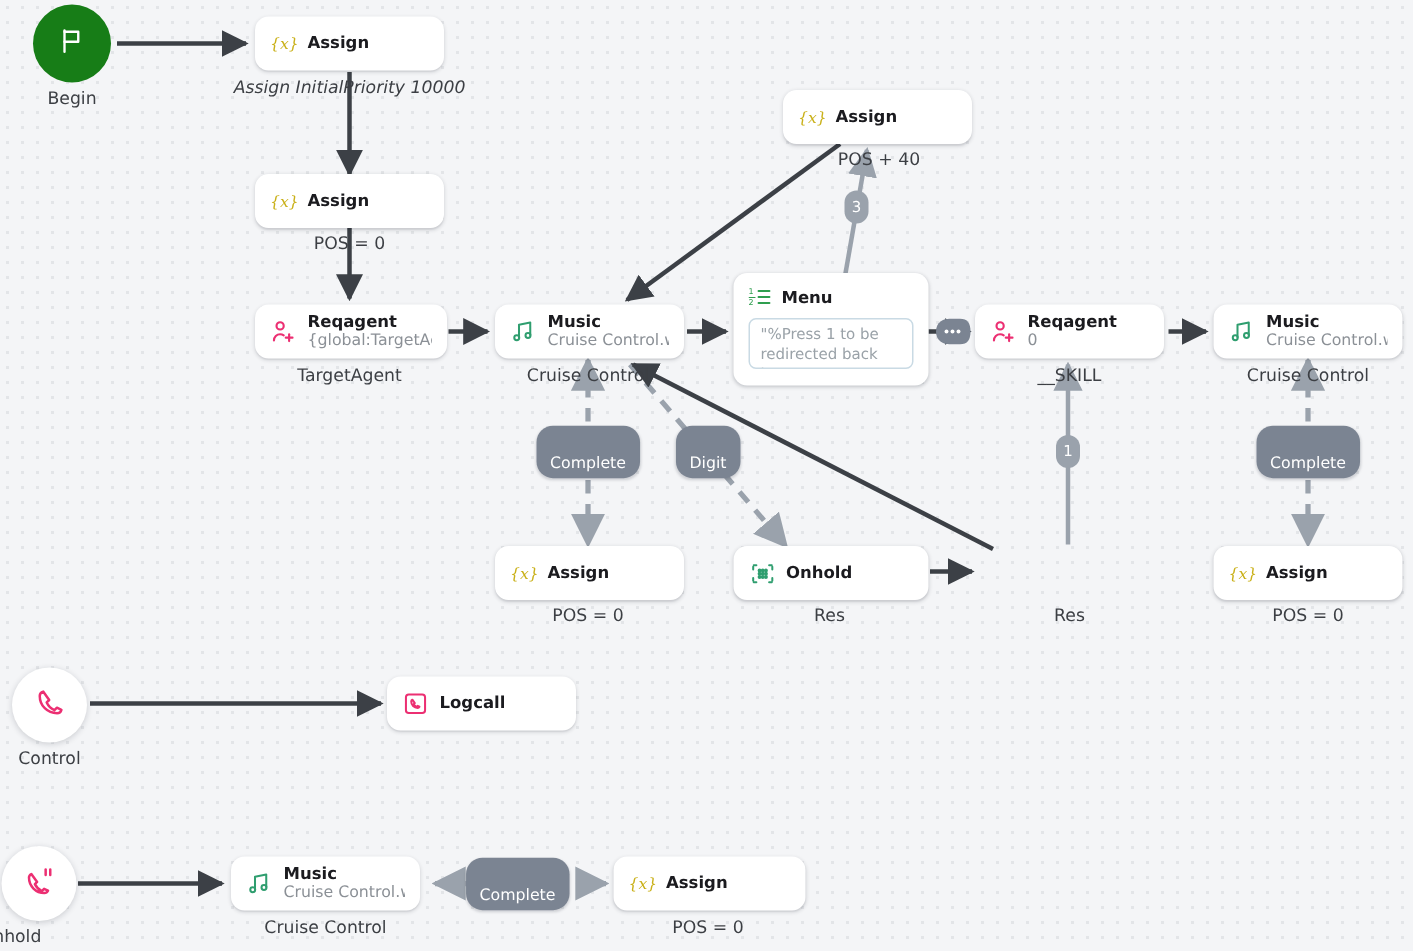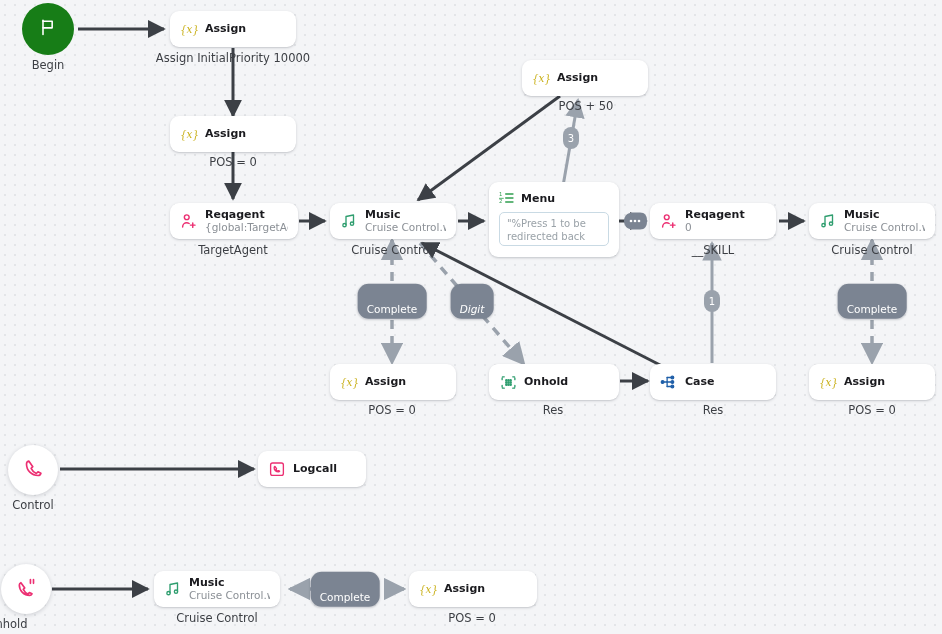--- a/index.html
+++ b/index.html
@@ -164,21 +164,21 @@
   <div class="node" style="left:170px;top:11px;width:126px;height:36px;">
     <span class="ico">
       <svg width="19" height="15" viewBox="0 0 26 18">
         <text x="0" y="14" font-family="DejaVu Serif, serif" font-style="italic" font-size="15" fill="#c9b018">{x}</text>
       </svg>
     </span>
     <span class="txtwrap">
       <span class="title">Assign</span>
     </span>
   </div>
-  <div class="caption" style="left:233px;top:51px;">Assign InitialPriority 10000</div>
+  <div class="caption" style="left:233px;top:51px;font-style:italic;">Assign InitialPriority 10000</div>
 
   <div class="node" style="left:170px;top:116px;width:126px;height:36px;">
     <span class="ico">
       <svg width="19" height="15" viewBox="0 0 26 18">
         <text x="0" y="14" font-family="DejaVu Serif, serif" font-style="italic" font-size="15" fill="#c9b018">{x}</text>
       </svg>
     </span>
     <span class="txtwrap">
       <span class="title">Assign</span>
     </span>
@@ -219,21 +219,21 @@
   <div class="node" style="left:522px;top:60px;width:126px;height:36px;">
     <span class="ico">
       <svg width="19" height="15" viewBox="0 0 26 18">
         <text x="0" y="14" font-family="DejaVu Serif, serif" font-style="italic" font-size="15" fill="#c9b018">{x}</text>
       </svg>
     </span>
     <span class="txtwrap">
       <span class="title">Assign</span>
     </span>
   </div>
-  <div class="caption" style="left:586px;top:99px;">POS + 50</div>
+  <div class="caption" style="left:586px;top:99px;">POS + 40</div>
   <div class="badge" style="left:571px;top:138px;">3</div>
 
   <div class="menu-node" style="left:489px;top:182px;width:130px;height:75px;">
     <div class="menu-head">
       <span class="ico" style="width:16px;height:16px;margin-right:6px;">
         <svg width="16" height="16" viewBox="0 0 24 24" fill="none" stroke="#2f9e4f" stroke-width="1.9" stroke-linecap="round">
           <path d="M10 6h11"></path>
             <path d="M10 12h11"></path>
             <path d="M10 18h11"></path>
           <text x="0" y="9" font-family="DejaVu Sans, sans-serif" font-size="8" fill="#2f9e4f" stroke="none">1</text>
@@ -281,21 +281,21 @@
       </svg>
     </span>
     <span class="txtwrap">
       <span class="title">Music</span>
       <span class="sub">Cruise Control.wav</span>
     </span>
   </div>
   <div class="caption" style="left:872px;top:243px;">Cruise Control</div>
 
   <div class="pill" style="left:392px;top:301px;">Complete</div>
-  <div class="pill" style="left:472px;top:301px;font-style:italic;">Digit</div>
+  <div class="pill" style="left:472px;top:301px;">Digit</div>
   <div class="pill" style="left:872px;top:301px;">Complete</div>
   <div class="pill" style="left:345px;top:589px;">Complete</div>
 
   <div class="node" style="left:330px;top:364px;width:126px;height:36px;">
     <span class="ico">
       <svg width="19" height="15" viewBox="0 0 26 18">
         <text x="0" y="14" font-family="DejaVu Serif, serif" font-style="italic" font-size="15" fill="#c9b018">{x}</text>
       </svg>
     </span>
     <span class="txtwrap">
@@ -321,38 +321,20 @@
         <circle cx="12" cy="15" r="0.9" fill="#2f9e6f"></circle>
         <circle cx="15" cy="15" r="0.9" fill="#2f9e6f"></circle>
       </svg>
     </span>
     <span class="txtwrap">
       <span class="title">Onhold</span>
     </span>
   </div>
   <div class="caption" style="left:553px;top:403px;">Res</div>
 
-  <div class="node" style="left:650px;top:364px;width:126px;height:36px;">
-    <span class="ico">
-      <svg width="18" height="18" viewBox="0 0 24 24" fill="none" stroke="#1f5fa8" stroke-width="1.7" stroke-linecap="round">
-        <circle cx="3.5" cy="12" r="1.8" fill="#1f5fa8"></circle>
-        <path d="M5.5 12h4"></path>
-        <path d="M9.5 6v12"></path>
-        <path d="M9.5 6h5"></path>
-          <path d="M9.5 12h5"></path>
-          <path d="M9.5 18h5"></path>
-        <circle cx="16.5" cy="6" r="1.8" fill="#1f5fa8"></circle>
-        <circle cx="16.5" cy="12" r="1.8" fill="#1f5fa8"></circle>
-        <circle cx="16.5" cy="18" r="1.8" fill="#1f5fa8"></circle>
-      </svg>
-    </span>
-    <span class="txtwrap">
-      <span class="title">Case</span>
-    </span>
-  </div>
   <div class="caption" style="left:713px;top:403px;">Res</div>
 
   <div class="node" style="left:809px;top:364px;width:126px;height:36px;">
     <span class="ico">
       <svg width="19" height="15" viewBox="0 0 26 18">
         <text x="0" y="14" font-family="DejaVu Serif, serif" font-style="italic" font-size="15" fill="#c9b018">{x}</text>
       </svg>
     </span>
     <span class="txtwrap">
       <span class="title">Assign</span>
@@ -363,21 +345,21 @@
   <div class="circle-node white" style="left:8px;top:445px;width:50px;height:50px;">
     <span>
       <svg width="21" height="21" viewBox="0 0 24 24" fill="none" stroke="#ec2f72" stroke-width="1.9" stroke-linecap="round" stroke-linejoin="round">
         <path d="M6.6 3.5 C5.2 3.9 4 5.2 4 6.8 c0 7.4 5.8 13.2 13.2 13.2 1.6 0 2.9-1.2 3.3-2.6
                  l-3.4-1.6 -1.9 1.9 c-2.6-1.2-4.7-3.3-5.9-5.9 l1.9-1.9 Z"></path>
       </svg>
     </span>
   </div>
   <div class="caption" style="left:33px;top:498px;">Control</div>
 
-  <div class="node" style="left:258px;top:451px;width:108px;height:36px;">
+  <div class="node" style="left:258px;top:451px;width:126px;height:36px;">
     <span class="ico">
       <svg width="18" height="18" viewBox="0 0 24 24" fill="none" stroke="#ec2f72" stroke-width="1.8" stroke-linecap="round" stroke-linejoin="round">
         <rect x="3.5" y="4" width="17" height="16.5" rx="2.5"></rect>
         <path d="M9.2 8.6 C8.6 8.9 8.2 9.5 8.2 10.2 c0 3.2 2.5 5.7 5.7 5.7 .7 0 1.3-.4 1.6-1
                  l-1.6-.8 -.9 .9 c-1.1-.5-2-1.4-2.5-2.5 l.9-.9 Z"></path>
       </svg>
     </span>
     <span class="txtwrap">
       <span class="title">Logcall</span>
     </span>

